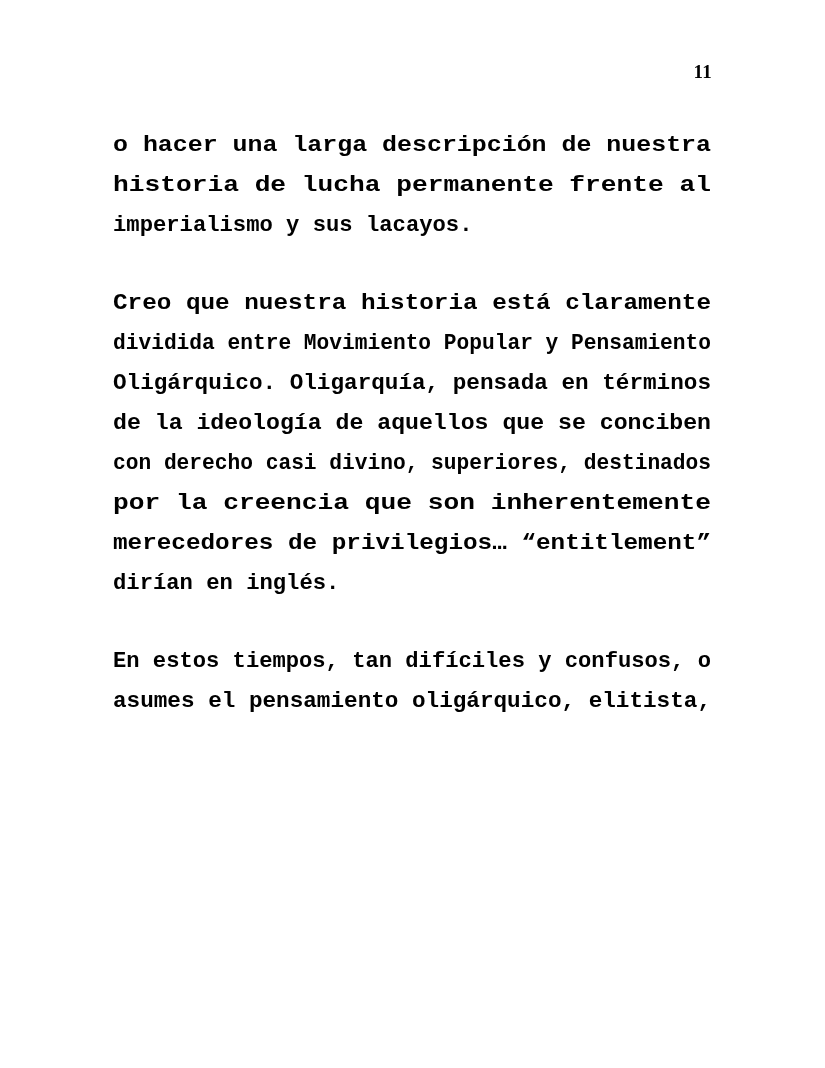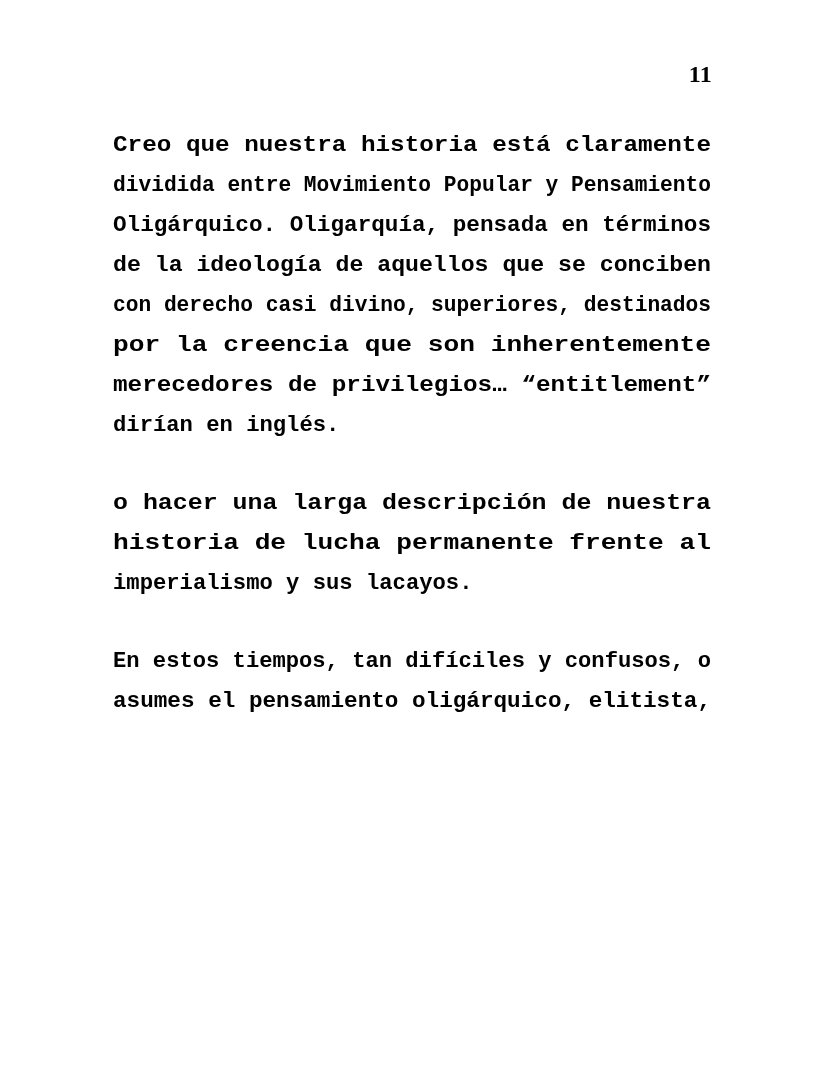--- a/index.html
+++ b/index.html
@@ -21,21 +21,21 @@
   }
   
   .page-number {
     position: absolute;
     top: 62px;
     left: 0;
     width: 712px;
     text-align: right;
     font-family: "Liberation Serif", "DejaVu Serif", serif;
     font-weight: bold;
-    font-size: 24px;
+    font-size: 19px;
     color: #000000;
     line-height: 1;
     letter-spacing: 0.3px;
   }
   
   .body-text {
     position: absolute;
     left: 113px;
     top: 126px;
     width: 598px;
@@ -71,34 +71,34 @@
 </head>
 <body>
 
 <div class="page">
 
   <div class="page-number">11</div>
 
   <div class="body-text">
 
     <p class="para">
+      <span class="line c0" style="transform: scaleX(1.1228);">o hacer una larga descripción de nuestra</span>
+      <span class="line c0" style="transform: scaleX(1.1819);">historia de lucha permanente frente al</span>
+      <span class="line ragged">imperialismo y sus lacayos.</span>
+    </p>
+
+    <p class="para">
       <span class="line c0" style="transform: scaleX(1.0954);">Creo que nuestra historia está claramente</span>
       <span class="line c5" style="transform: scaleX(0.9556);">dividida entre Movimiento Popular y Pensamiento</span>
       <span class="line c2" style="transform: scaleX(1.0207);">Oligárquico. Oligarquía, pensada en términos</span>
       <span class="line c1" style="transform: scaleX(1.0445);">de la ideología de aquellos que se conciben</span>
       <span class="line c5" style="transform: scaleX(0.9556);">con derecho casi divino, superiores, destinados</span>
       <span class="line c0" style="transform: scaleX(1.1819);">por la creencia que son inherentemente</span>
       <span class="line c0" style="transform: scaleX(1.0954);">merecedores de privilegios… “entitlement”</span>
       <span class="line ragged">dirían en inglés.</span>
-    </p>
-
-    <p class="para">
-      <span class="line c0" style="transform: scaleX(1.1228);">o hacer una larga descripción de nuestra</span>
-      <span class="line c0" style="transform: scaleX(1.1819);">historia de lucha permanente frente al</span>
-      <span class="line ragged">imperialismo y sus lacayos.</span>
     </p>
 
 
     <p class="para">
       <span class="line c2" style="transform: scaleX(0.998);">En estos tiempos, tan difíciles y confusos, o</span>
       <span class="line c2" style="transform: scaleX(1.0207);">asumes el pensamiento oligárquico, elitista,</span>
     </p>
 
   </div>
 </div>

